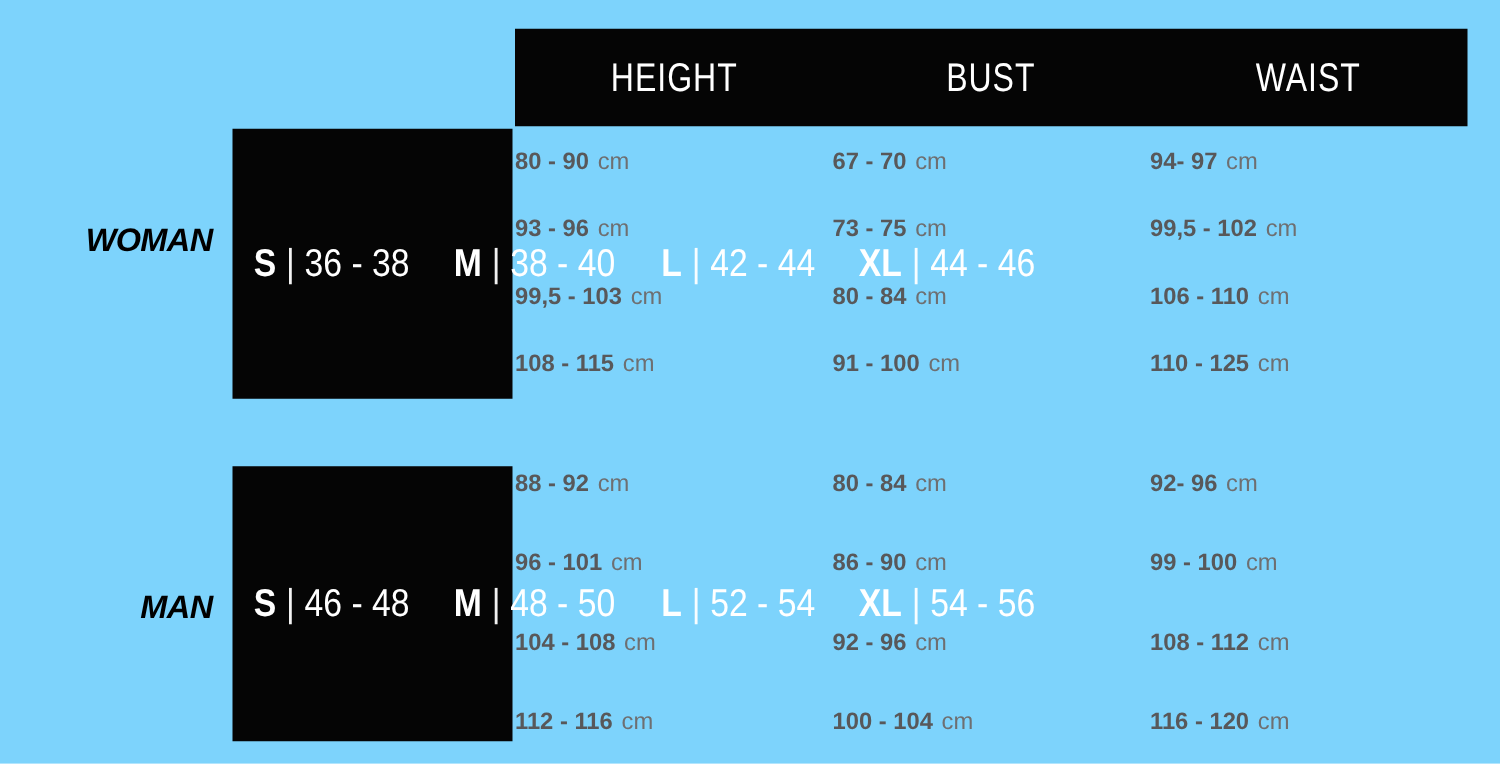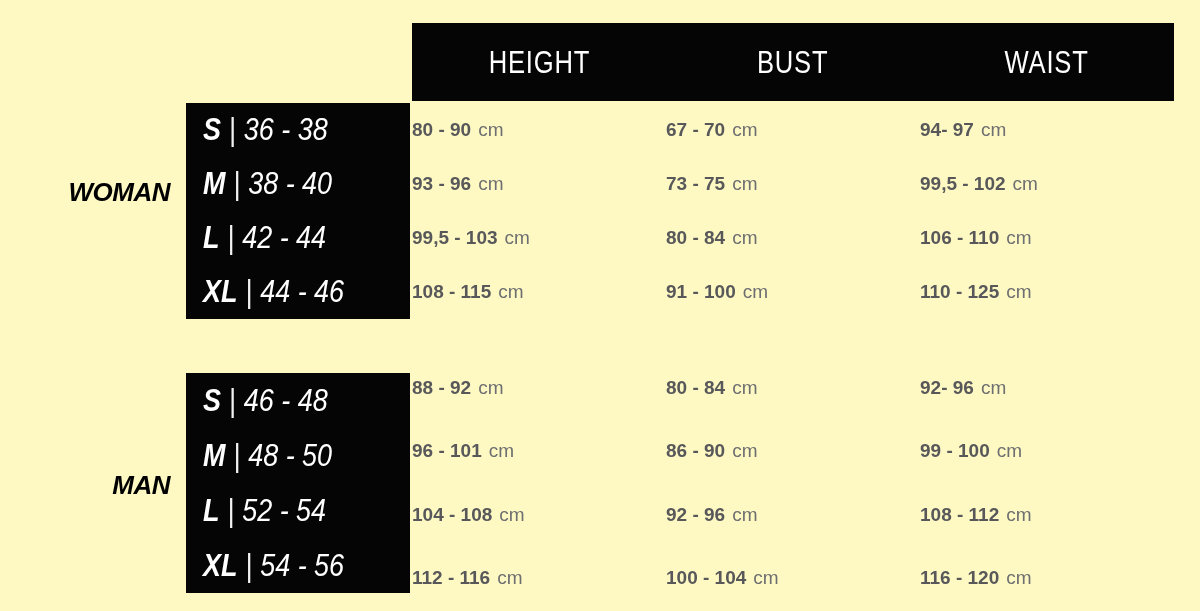--- a/index.html
+++ b/index.html
@@ -1,33 +1,33 @@
 <!DOCTYPE html>
 <html><head>
 <meta charset="utf-8">
 <style>
   html,body{margin:0;padding:0;background:#fff;}
   .canvas{
-    position:relative;width:1200px;height:611px;background:#fef9c3;
+    position:relative;width:1200px;height:611px;background:#7dd3fc;
     font-family:"Liberation Sans",sans-serif;overflow:hidden;
   }
   
   .header-bar{
     position:absolute;left:412px;top:23px;width:762px;height:78px;
     background:#050505;display:flex;
   }
   .hcell{flex:1;display:flex;align-items:center;justify-content:center;}
   .hcell .hlabel{
     color:#ffffff;font-size:32px;font-weight:400;letter-spacing:1px;
     transform:scaleX(.8);transform-origin:50% 50%;white-space:nowrap;
   }
   
   .size-box{
     position:absolute;left:186px;width:224px;background:#050505;
-    display:flex;flex-direction:column;font-style:italic;
+    display:flex;flex-direction:row;
   }
   .size-box.woman{top:103px;height:216px;}
   .size-box.man{top:373px;height:220px;}
   .size-row{flex:1;display:flex;align-items:center;padding-left:17px;white-space:nowrap;}
   .size-row .inner{
     display:inline-block;color:#ffffff;font-size:31px;
     transform:scaleX(.87);transform-origin:0 50%;
   }
   .size-letter{font-weight:700;}
   .size-sep{font-weight:400;margin:0 9px;opacity:.95;}

